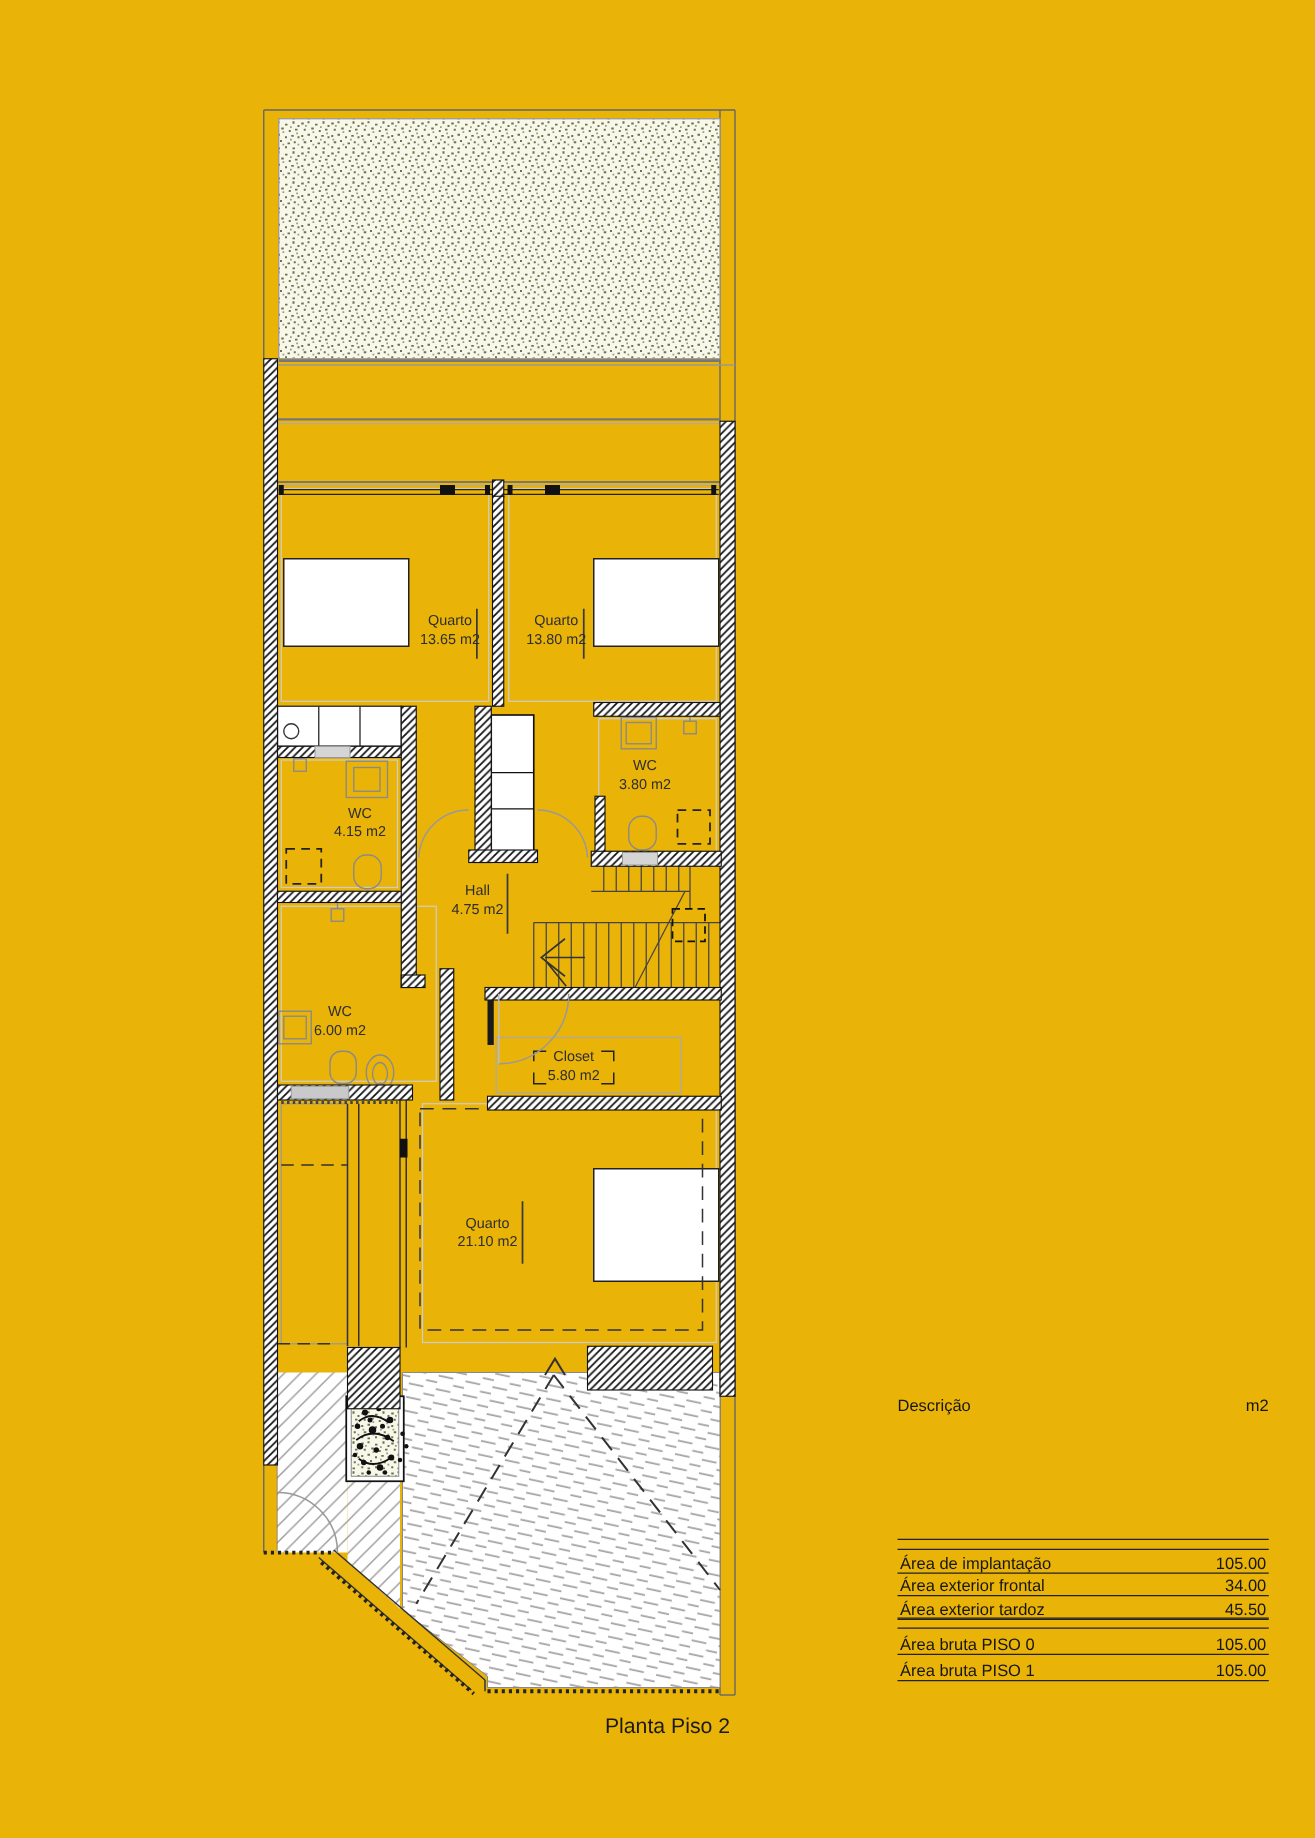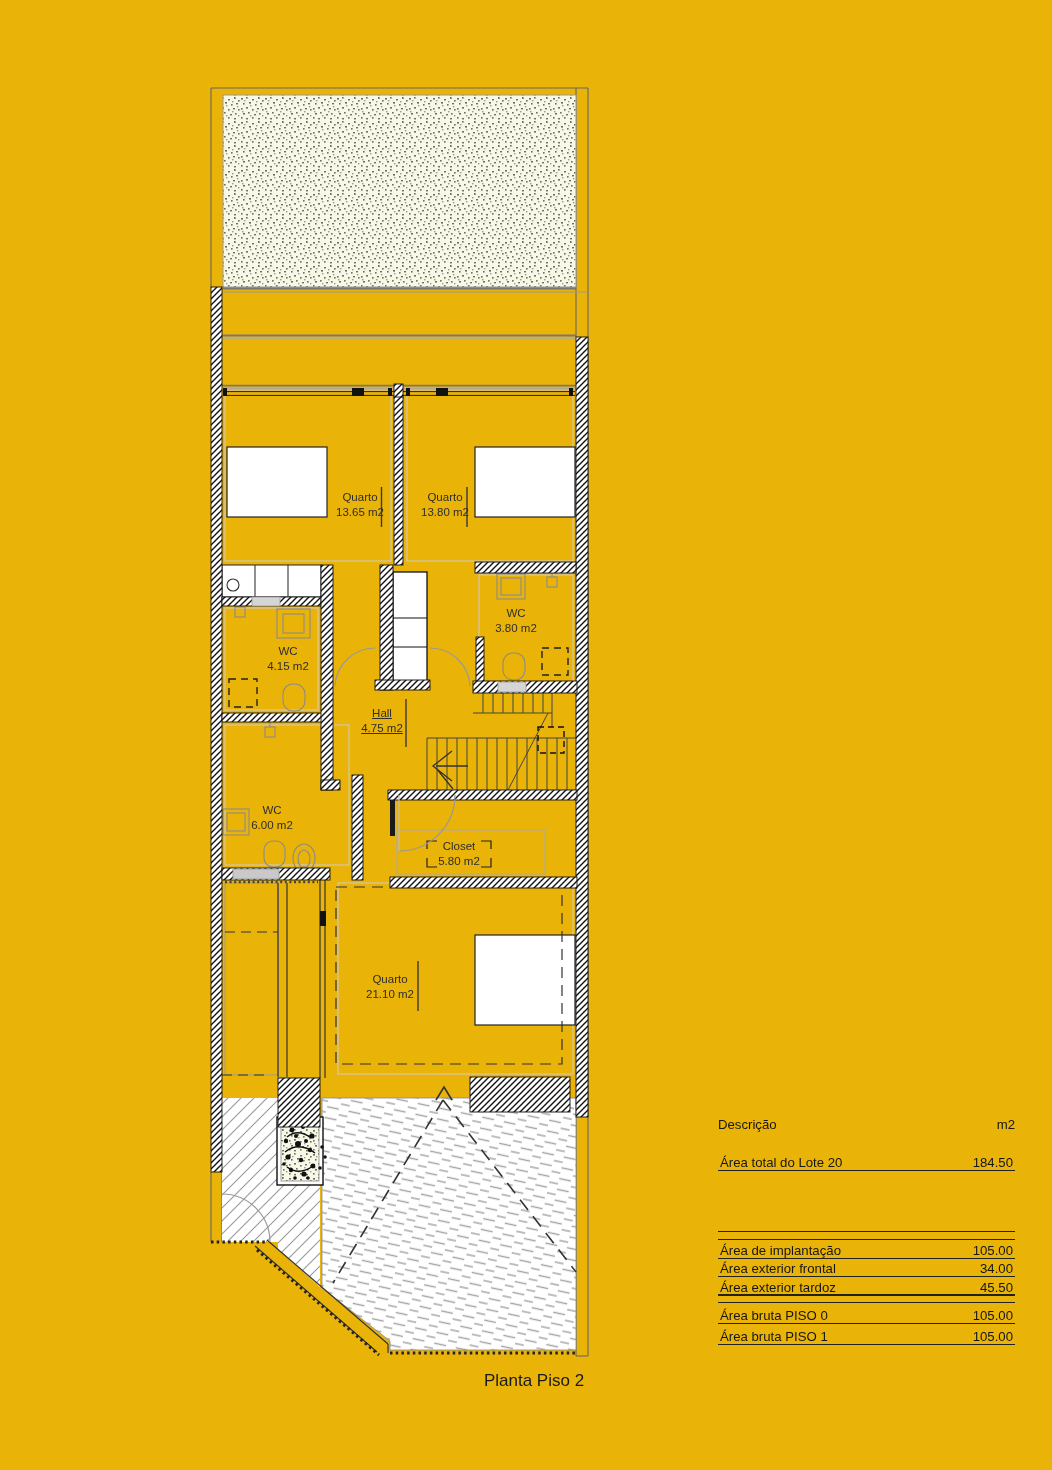--- a/index.html
+++ b/index.html
@@ -320,21 +320,21 @@
     <div>13.80 m2</div>
   </div>
   <div class="room-label" style="left:288px;top:659px;">
     <div>WC</div>
     <div>4.15 m2</div>
   </div>
   <div class="room-label" style="left:516px;top:621px;">
     <div>WC</div>
     <div>3.80 m2</div>
   </div>
-  <div class="room-label" style="left:382px;top:721px;text-decoration:underline;">
+  <div class="room-label" style="left:382px;top:721px;">
     <div>Hall</div>
     <div>4.75 m2</div>
   </div>
   <div class="room-label" style="left:272px;top:818px;">
     <div>WC</div>
     <div>6.00 m2</div>
   </div>
   <div class="room-label" style="left:459px;top:854px;">
     <div>Closet</div>
     <div>5.80 m2</div>
@@ -344,26 +344,20 @@
     <div>21.10 m2</div>
   </div>
 
   <div class="plan-title" style="left:534px;top:1381px;">Planta Piso 2</div>
 
   <div class="tbl tbl-header" style="top:1117px;">
     <span>Descrição</span>
     <span>m2</span>
   </div>
 
-  <div class="tbl" style="top:1150px;">
-    <div class="arow h21">
-      <span class="lbl">Área total do Lote 20</span>
-      <span class="val">184.50</span>
-    </div>
-  </div>
 
   <div class="tbl" style="top:1231px;">
     <div class="g-top"></div>
     <div class="arow h19">
       <span class="lbl">Área de implantação</span>
       <span class="val">105.00</span>
     </div>
     <div class="arow h19">
       <span class="lbl">Área exterior frontal</span>
       <span class="val">34.00</span>

